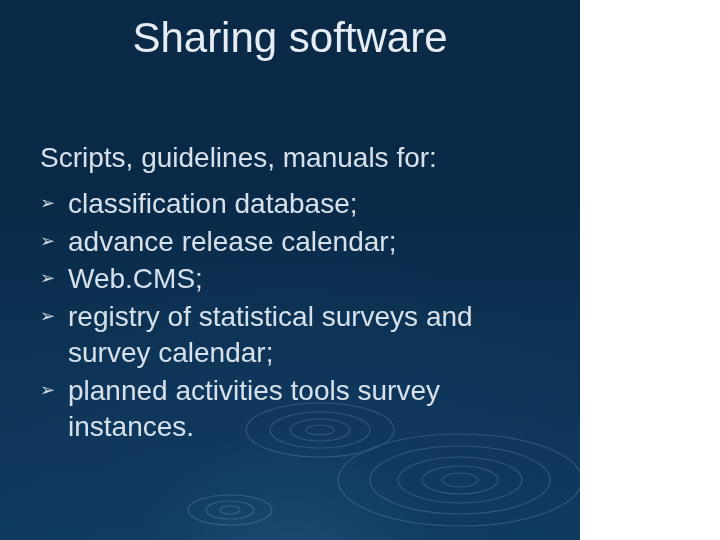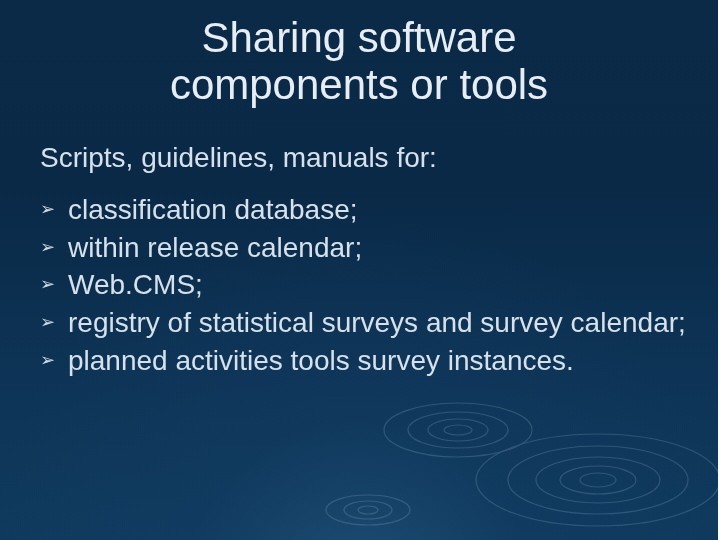--- a/index.html
+++ b/index.html
@@ -5,21 +5,21 @@
   html, body {
     margin: 0;
     padding: 0;
     width: 720px;
     height: 540px;
     overflow: hidden;
     font-family: Arial, Helvetica, sans-serif;
   }
   .slide {
     position: relative;
-    width: 718px;
+    width: 580px;
     height: 540px;
     background:
       radial-gradient(circle at 50% 110%, rgba(40,90,130,0.6) 0%, rgba(20,60,100,0.4) 25%, rgba(9,37,65,0) 55%),
       linear-gradient(180deg, #0b2a47 0%, #0a2947 35%, #0d3456 70%, #0f3a5e 100%);
     color: #d9e3ec;
     box-sizing: border-box;
   }
   .ripples {
     position: absolute;
     right: 0;
@@ -44,21 +44,21 @@
   .body {
     position: absolute;
     top: 140px;
     left: 40px;
     right: 30px;
     font-size: 28px;
     line-height: 1.28;
     color: #d6e1eb;
   }
   .intro {
-    margin-bottom: 16px;
+    margin-bottom: 10px;
   }
   .item {
     display: flex;
     align-items: flex-start;
     margin-top: 2px;
   }
   .bullet {
     flex: 0 0 auto;
     width: 26px;
     text-align: left;
@@ -88,34 +88,33 @@
       <ellipse cx="160" cy="150" rx="50" ry="18"></ellipse>
       <ellipse cx="160" cy="150" rx="74" ry="27"></ellipse>
       <ellipse cx="70" cy="230" rx="10" ry="4"></ellipse>
       <ellipse cx="70" cy="230" rx="24" ry="9"></ellipse>
       <ellipse cx="70" cy="230" rx="42" ry="15"></ellipse>
     </g>
   </svg>
 
   <div class="title">
     <span>Sharing software</span><br>
-    <span>components or tools</span>
   </div>
 
   <div class="body">
     <div class="intro">Scripts, guidelines, manuals for:</div>
 
     <div class="item">
       <span class="bullet">➢</span>
       <span class="itemtext">classification database;</span>
     </div>
 
     <div class="item">
       <span class="bullet">➢</span>
-      <span class="itemtext">within release calendar;</span>
+      <span class="itemtext">advance release calendar;</span>
     </div>
 
     <div class="item">
       <span class="bullet">➢</span>
       <span class="itemtext">Web.CMS;</span>
     </div>
 
     <div class="item">
       <span class="bullet">➢</span>
       <span class="itemtext">registry of statistical surveys and survey calendar;</span>

